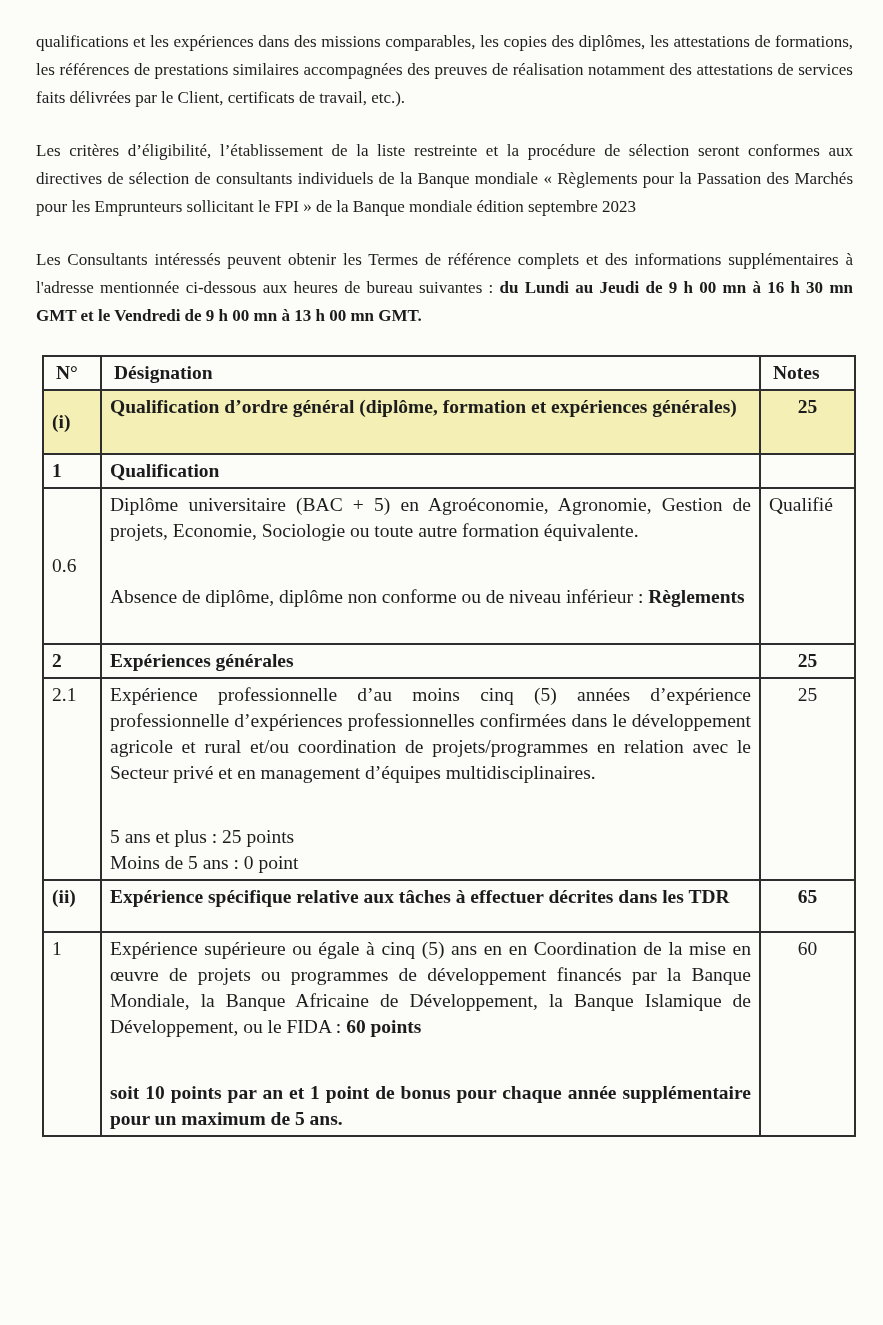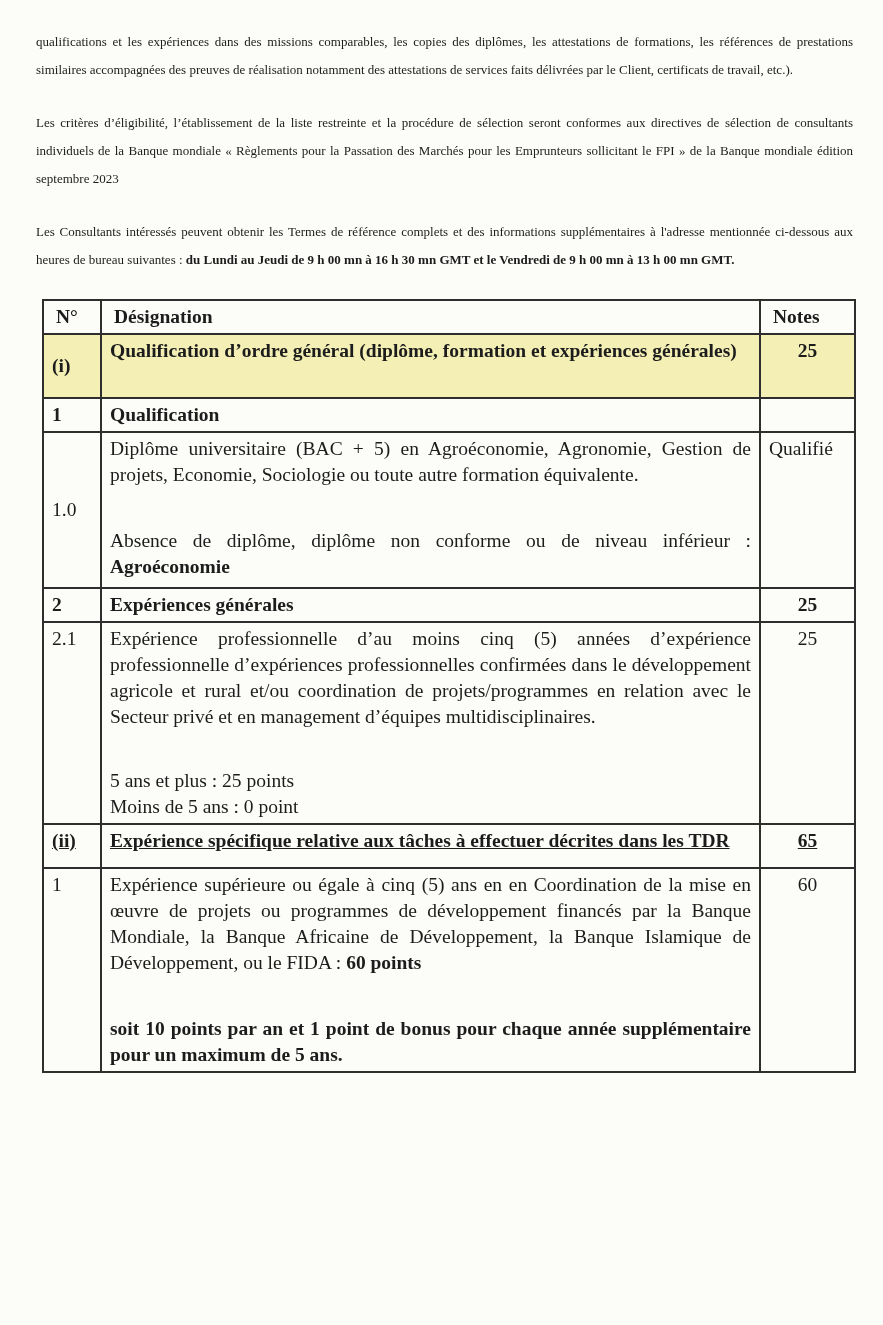--- a/index.html
+++ b/index.html
@@ -7,21 +7,21 @@
   body {
     height: 1325px;
     background: #fcfcf9;
     font-family: "Liberation Serif", serif;
     color: #1c1c1c;
     overflow: hidden;
   }
   .page { padding: 28px 30px 0 36px; }
 
   .para {
-    font-size: 13px;
+    font-size: 17px;
     line-height: 28px;
     text-align: justify;
     margin-bottom: 25px;
   }
   .b { font-weight: bold; }
 
   table.criteria {
     border-collapse: collapse;
     width: 812px;
     margin-left: 6px;
@@ -50,21 +50,21 @@
   .bold-row td { font-weight: bold; }
   .gap-top { margin-top: 40px; }
   .gap-top-sm { margin-top: 38px; }
   .row-last td { padding-bottom: 34px; }
   .h-hdr { height: 34px; }
   .h-i { height: 64px; }
   .h-1 { height: 30px; }
   .h-11 { height: 156px; }
   .h-2 { height: 30px; }
   .h-21 { height: 200px; }
-  .h-ii { height: 44px; text-decoration: underline; }
+  .h-ii { height: 52px; }
 </style>
 </head>
 <body>
 
 <div class="page">
 
   <p class="para">qualifications et les expériences dans des missions comparables, les copies des diplômes, les attestations de formations, les références de prestations similaires accompagnées des preuves de réalisation notamment des attestations de services faits délivrées par le Client, certificats de travail, etc.).</p>
 
   <p class="para">Les critères d’éligibilité, l’établissement de la liste restreinte et la procédure de sélection seront conformes aux directives de sélection de consultants individuels de la Banque mondiale « Règlements pour la Passation des Marchés pour les Emprunteurs sollicitant le FPI » de la Banque mondiale édition septembre 2023</p>
 
@@ -91,24 +91,24 @@
       <td class="cell-notes">25</td>
     </tr>
 
     <tr class="bold-row h-1">
       <td class="cell-num">1</td>
       <td class="cell-des">Qualification</td>
       <td class="cell-notes"></td>
     </tr>
 
     <tr class="h-11">
-      <td class="cell-num vmid">1.0</td>
+      <td class="cell-num vmid">0.6</td>
       <td class="cell-des">
         <p>Diplôme universitaire (BAC + 5) en Agroéconomie, Agronomie, Gestion de projets, Economie, Sociologie ou toute autre formation équivalente.</p>
-        <p class="gap-top"><span>Absence de diplôme, diplôme non conforme ou de niveau inférieur : </span><span class="b">Agroéconomie</span></p>
+        <p class="gap-top"><span>Absence de diplôme, diplôme non conforme ou de niveau inférieur : </span><span class="b">Règlements</span></p>
       </td>
       <td class="cell-notes-left">Qualifié</td>
     </tr>
 
     <tr class="bold-row h-2">
       <td class="cell-num">2</td>
       <td class="cell-des">Expériences générales</td>
       <td class="cell-notes">25</td>
     </tr>
 

